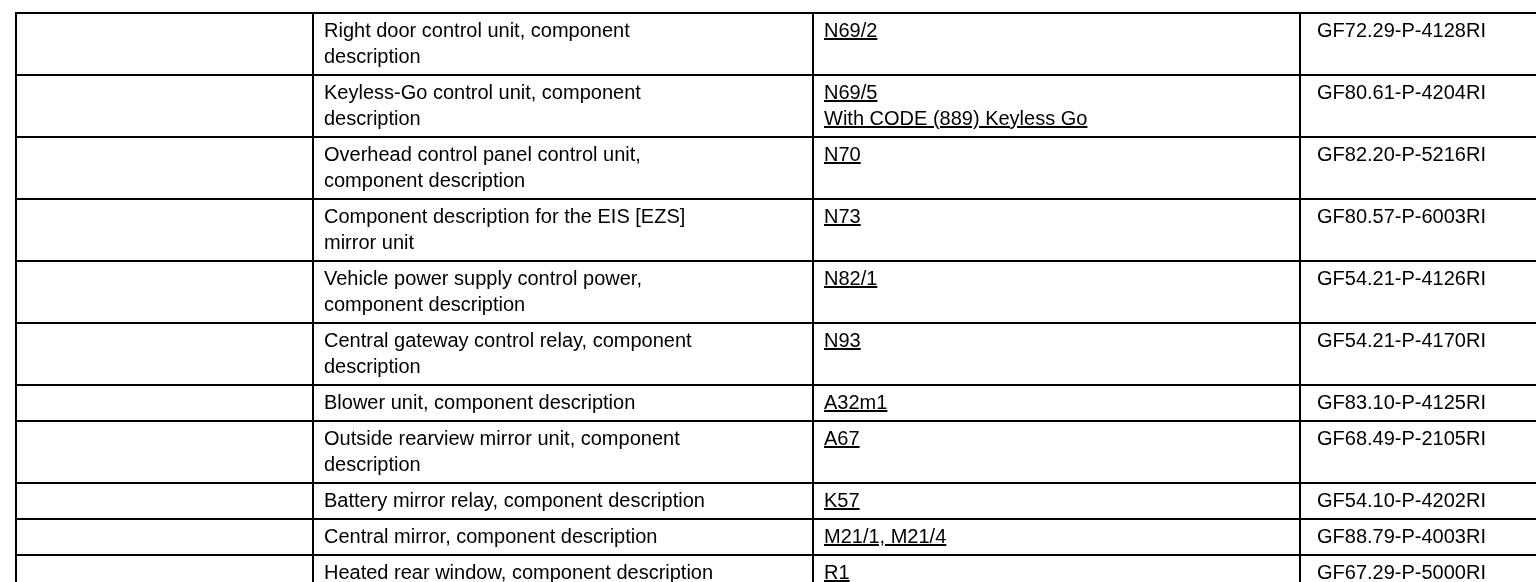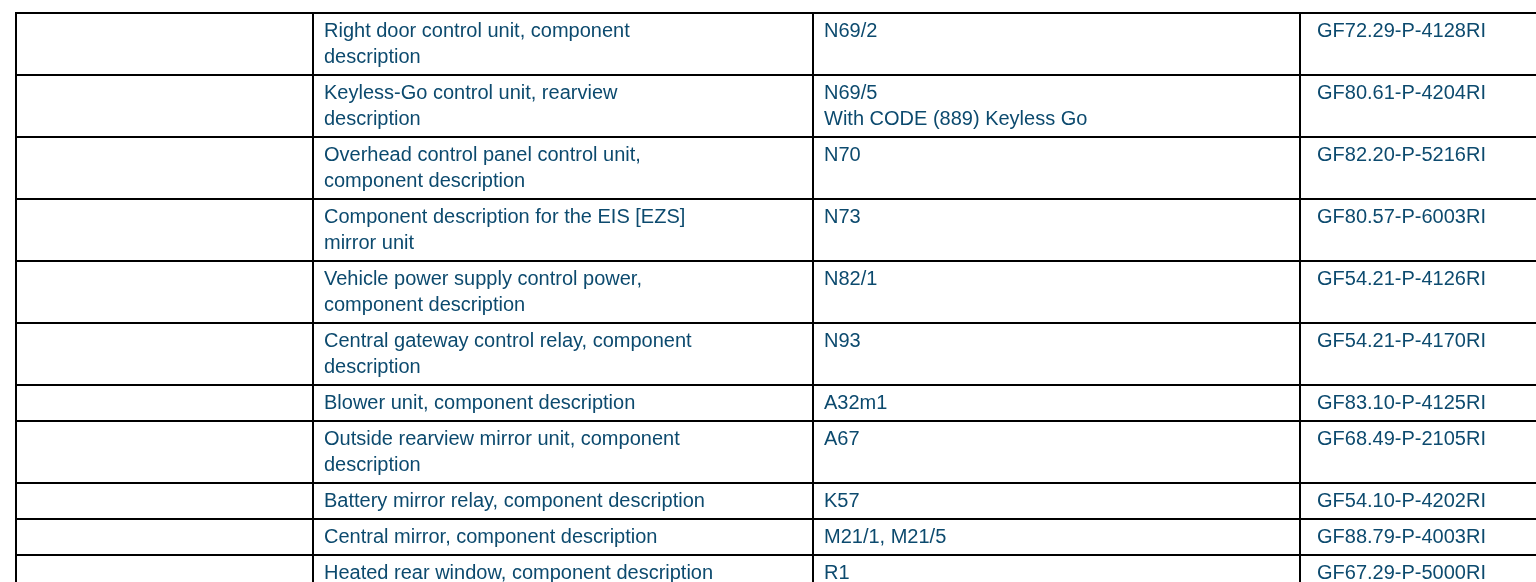--- a/index.html
+++ b/index.html
@@ -23,45 +23,45 @@
     border-collapse: collapse;
     table-layout: fixed;
     background: #ffffff;
   }
   table.components td {
     border: 2px solid #000000;
     vertical-align: top;
     padding: 3px 10px 5px 10px;
     font-size: 20px;
     line-height: 26px;
-    color: #0c4a6e;
+    color: #000000;
     white-space: pre-line;
     overflow: hidden;
   }
   table.components td.col-empty   { width: 275px; }
   table.components td.col-desc    { width: 478px; }
-  table.components td.col-comp    { width: 465px; }
+  table.components td.col-comp    { width: 465px; text-decoration: underline; }
   table.components td.col-ref     { width: 290px; padding-left: 16px; }
 </style>
 </head>
 <body>
 
 <div class="page">
   <table class="components">
     <tbody>
       <tr>
         <td class="col-empty"></td>
         <td class="col-desc">Right door control unit, component
 description</td>
         <td class="col-comp">N69/2</td>
         <td class="col-ref">GF72.29-P-4128RI</td>
       </tr>
       <tr>
         <td class="col-empty"></td>
-        <td class="col-desc">Keyless-Go control unit, rearview
+        <td class="col-desc">Keyless-Go control unit, component
 description</td>
         <td class="col-comp">N69/5
 With CODE (889) Keyless Go</td>
         <td class="col-ref">GF80.61-P-4204RI</td>
       </tr>
       <tr>
         <td class="col-empty"></td>
         <td class="col-desc">Overhead control panel control unit,
 component description</td>
         <td class="col-comp">N70</td>
@@ -103,21 +103,21 @@
       </tr>
       <tr>
         <td class="col-empty"></td>
         <td class="col-desc">Battery mirror relay, component description</td>
         <td class="col-comp">K57</td>
         <td class="col-ref">GF54.10-P-4202RI</td>
       </tr>
       <tr>
         <td class="col-empty"></td>
         <td class="col-desc">Central mirror, component description</td>
-        <td class="col-comp">M21/1, M21/5</td>
+        <td class="col-comp">M21/1, M21/4</td>
         <td class="col-ref">GF88.79-P-4003RI</td>
       </tr>
       <tr>
         <td class="col-empty"></td>
         <td class="col-desc">Heated rear window, component description</td>
         <td class="col-comp">R1</td>
         <td class="col-ref">GF67.29-P-5000RI</td>
       </tr>
     </tbody>
   </table>

